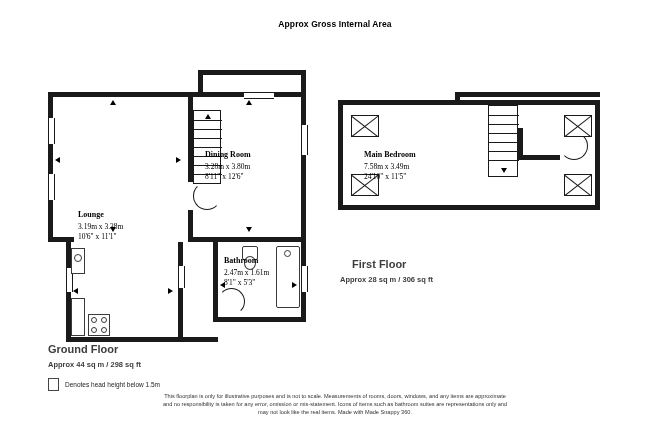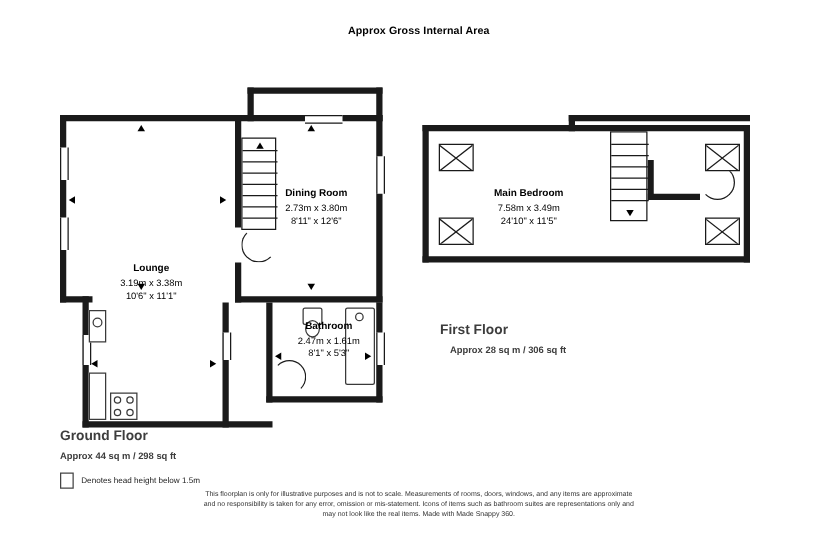--- a/index.html
+++ b/index.html
@@ -34,24 +34,25 @@
     letter-spacing: 0.1px;
   }
 
   
   .wall {
     background: #1a1a1a;
   }
 
   
   .room-label {
-    text-align: center;
+    text-align: left;
     font-size: 7.5px;
     line-height: 10.5px;
     color: #000;
+    font-family: Liberation Serif, serif;
   }
   .room-label .name {
     font-weight: bold;
     font-size: 8px;
     display: block;
     margin-bottom: 1px;
   }
   .room-label .dim {
     display: block;
     font-size: 7.5px;
@@ -268,21 +269,21 @@
     <div class="abs arrow arr-right" style="left:244px; top:212px;"></div>
 
     <div class="abs room-label" style="left:30px; top:140px; width:86px;">
       <span class="name">Lounge</span>
       <span class="dim">3.19m x 3.38m</span>
       <span class="dim">10'6" x 11'1"</span>
     </div>
 
     <div class="abs room-label" style="left:157px; top:80px; width:96px;">
       <span class="name">Dining Room</span>
-      <span class="dim">2.73m x 3.80m</span>
+      <span class="dim">3.28m x 3.80m</span>
       <span class="dim">8'11" x 12'6"</span>
     </div>
 
 
     <div class="abs room-label" style="left:176px; top:186px; width:78px;">
       <span class="name">Bathroom</span>
       <span class="dim">2.47m x 1.61m</span>
       <span class="dim">8'1" x 5'3"</span>
     </div>
 
@@ -337,21 +338,21 @@
     </div>
 
     <div class="abs room-label" style="left:26px; top:58px; width:118px;">
       <span class="name">Main Bedroom</span>
       <span class="dim">7.58m x 3.49m</span>
       <span class="dim">24'10" x 11'5"</span>
     </div>
   </div>
 
   <div class="abs floor-title" style="left:352px; top:258px;">First Floor</div>
-  <div class="abs floor-sub" style="left:360px; top:275px;">Approx 28 sq m / 306 sq ft</div>
+  <div class="abs floor-sub" style="left:340px; top:275px;">Approx 28 sq m / 306 sq ft</div>
 
   <div class="abs" style="left:48px; top:378px; display:flex; align-items:center; gap:6px;">
     <div class="legend-swatch"></div>
     <div class="legend-text">Denotes head height below 1.5m</div>
   </div>
 
   <div class="abs disclaimer">
     <div>This floorplan is only for illustrative purposes and is not to scale. Measurements of rooms, doors, windows, and any items are approximate</div>
     <div>and no responsibility is taken for any error, omission or mis-statement. Icons of items such as bathroom suites are representations only and</div>
     <div>may not look like the real items. Made with Made Snappy 360.</div>

